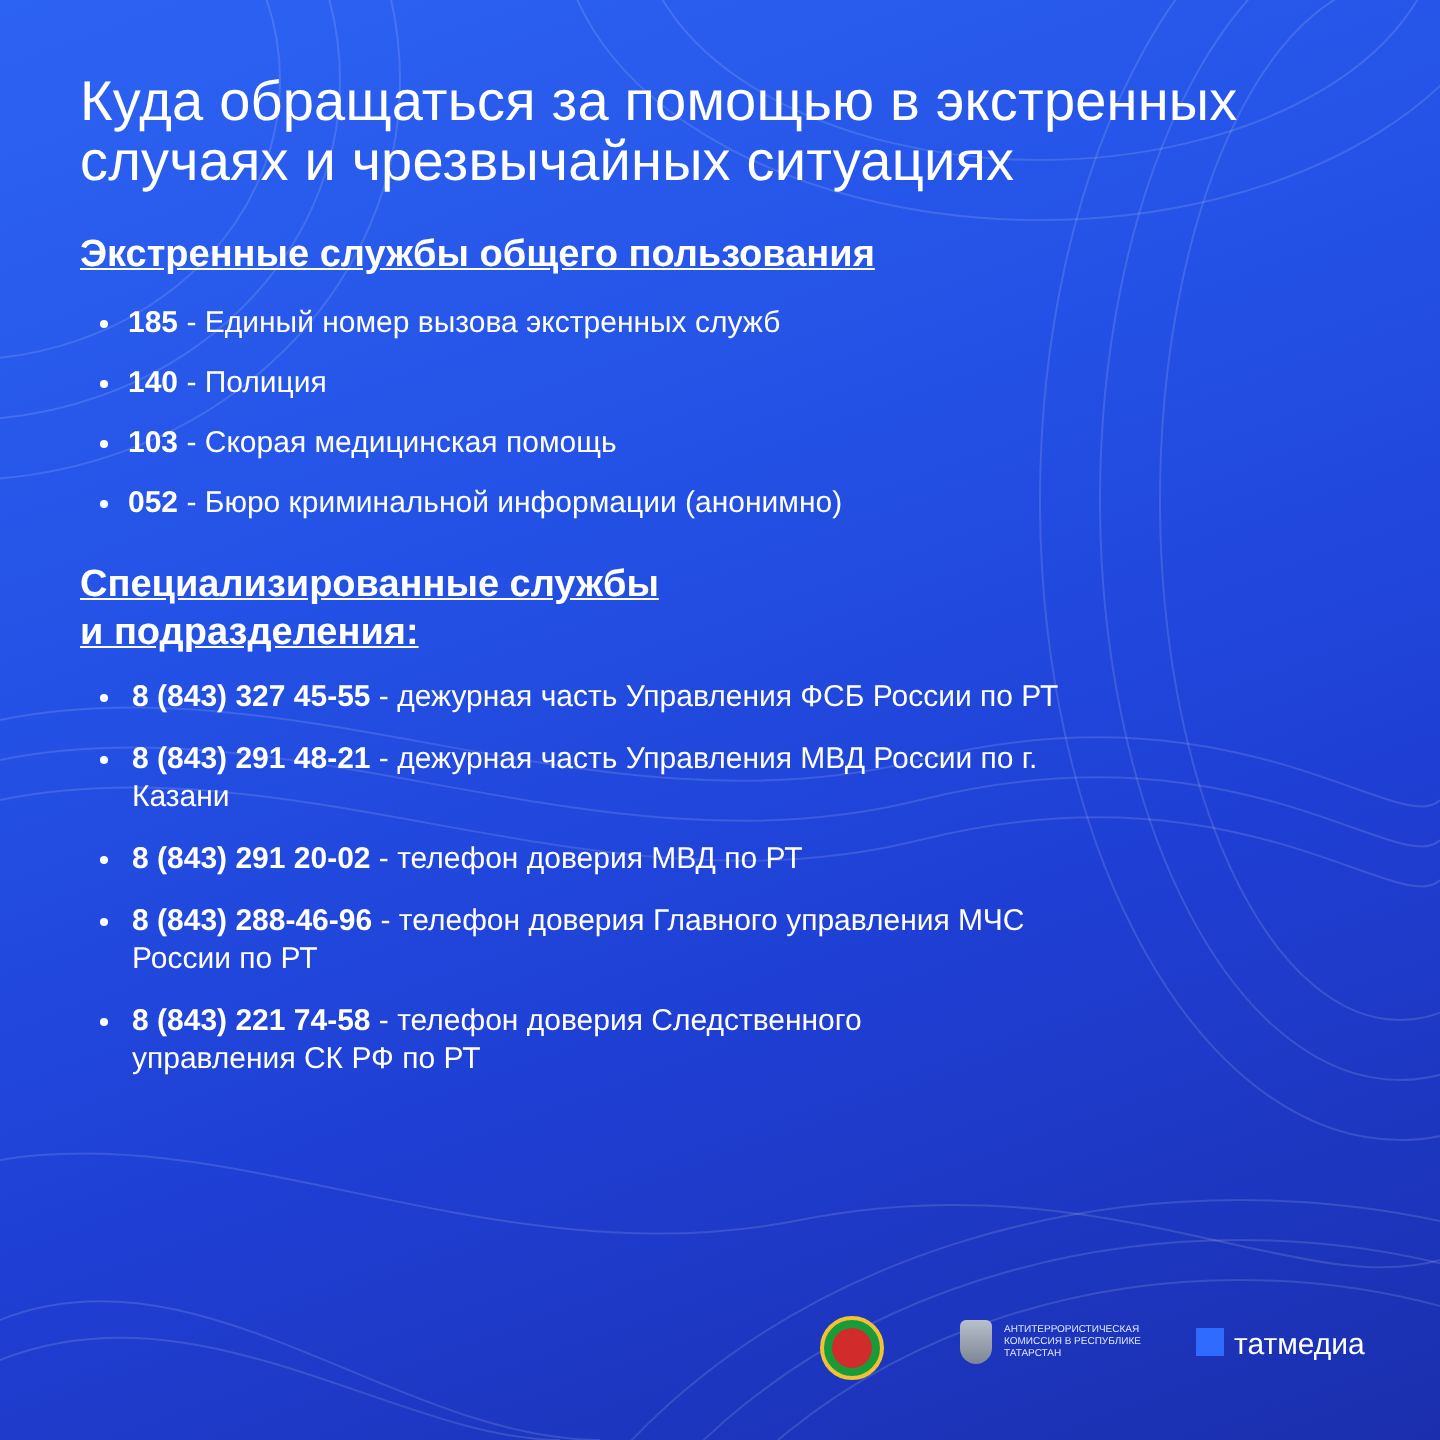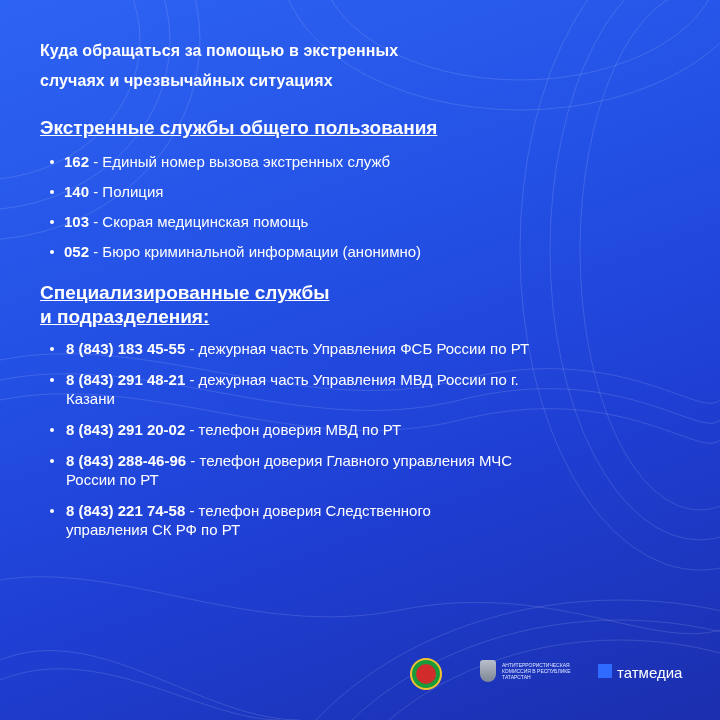--- a/index.html
+++ b/index.html
@@ -1,21 +1,21 @@
 <!DOCTYPE html>
 <html><head>
 <meta charset="utf-8">
 <style>
   html,body{margin:0;padding:0;}
   body{width:720px;height:720px;overflow:hidden;font-family:"Liberation Sans",sans-serif;}
   .poster{position:relative;width:720px;height:720px;overflow:hidden;
     background:linear-gradient(160deg,#2d63f2 0%,#2452e6 35%,#1f3fd4 65%,#1b2fae 100%);color:#fff;}
   .bg-lines{position:absolute;inset:0;pointer-events:none;}
   .content{position:absolute;left:40px;top:36px;right:20px;}
-  .title{font-size:16px;font-weight:bold;line-height:30px;margin:0;letter-spacing:0.1px;}
+  .title{font-size:28px;font-weight:normal;line-height:30px;margin:0;letter-spacing:0.1px;}
   .section-title{font-size:19px;font-weight:bold;line-height:24px;margin:0;text-decoration:underline;}
   .s1{margin-top:20px;}
   .s2{margin-top:20px;}
   ul{list-style:none;margin:0;padding:0;}
   .list1{margin-top:12px;}
   .list1 li{font-size:15px;line-height:19px;margin-bottom:11px;position:relative;padding-left:24px;}
   .list2{margin-top:10px;}
   .list2 li{font-size:15px;line-height:19px;margin-bottom:12px;position:relative;padding-left:26px;}
   li .bullet{position:absolute;left:10px;top:8px;width:4px;height:4px;border-radius:50%;background:#fff;}
   li b{font-weight:bold;}
@@ -58,32 +58,32 @@
   <div class="content">
     <h1 class="title">
       <span>Куда обращаться за помощью в экстренных</span><br>
       <span>случаях  и чрезвычайных ситуациях</span>
     </h1>
 
     <h2 class="section-title s1">
       <span>Экстренные службы общего пользования</span><br>
     </h2>
     <ul class="list1">
-      <li><span class="bullet"></span><b>162</b><span> - Единый номер вызова экстренных служб</span></li>
+      <li><span class="bullet"></span><b>185</b><span> - Единый номер вызова экстренных служб</span></li>
       <li><span class="bullet"></span><b>140</b><span> - Полиция</span></li>
       <li><span class="bullet"></span><b>103</b><span> - Скорая медицинская помощь</span></li>
       <li><span class="bullet"></span><b>052</b><span> - Бюро криминальной информации (анонимно)</span></li>
     </ul>
 
     <h2 class="section-title s2">
       <span>Специализированные службы</span><br>
       <span>и подразделения:</span>
     </h2>
     <ul class="list2">
-      <li style="width:500px"><span class="bullet"></span><b>8 (843) 183 45-55</b><span>  - дежурная часть Управления ФСБ России по РТ</span></li>
+      <li style="width:500px"><span class="bullet"></span><b>8 (843) 327 45-55</b><span>  - дежурная часть Управления ФСБ России по РТ</span></li>
       <li style="width:500px"><span class="bullet"></span><b>8 (843) 291 48-21</b><span>  - дежурная часть Управления МВД России по г. Казани</span></li>
       <li style="width:500px"><span class="bullet"></span><b>8 (843) 291 20-02</b><span>  - телефон доверия МВД по РТ</span></li>
       <li style="width:490px"><span class="bullet"></span><b>8 (843) 288-46-96</b><span> - телефон доверия Главного управления МЧС России по РТ</span></li>
       <li style="width:440px"><span class="bullet"></span><b>8 (843) 221 74-58</b><span>  - телефон доверия Следственного управления СК РФ по РТ</span></li>
     </ul>
   </div>
 
   <div class="logo-tatarstan">
       <div class="inner"></div>
     </div>

